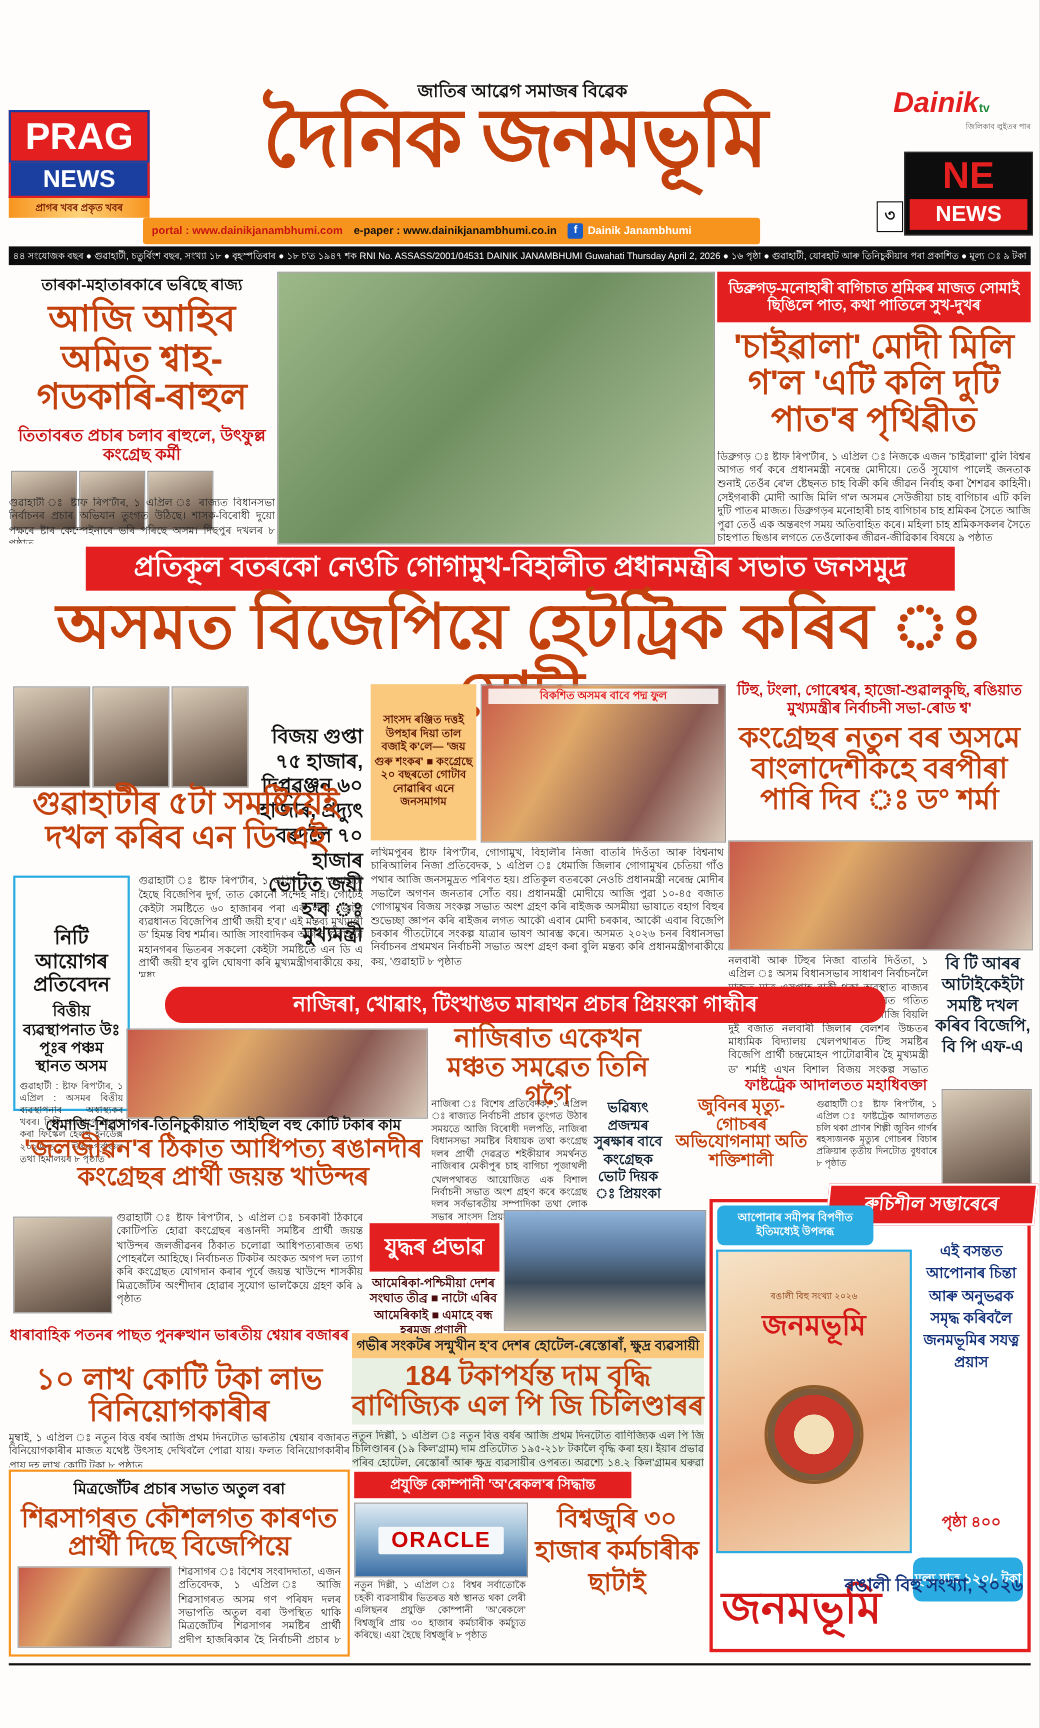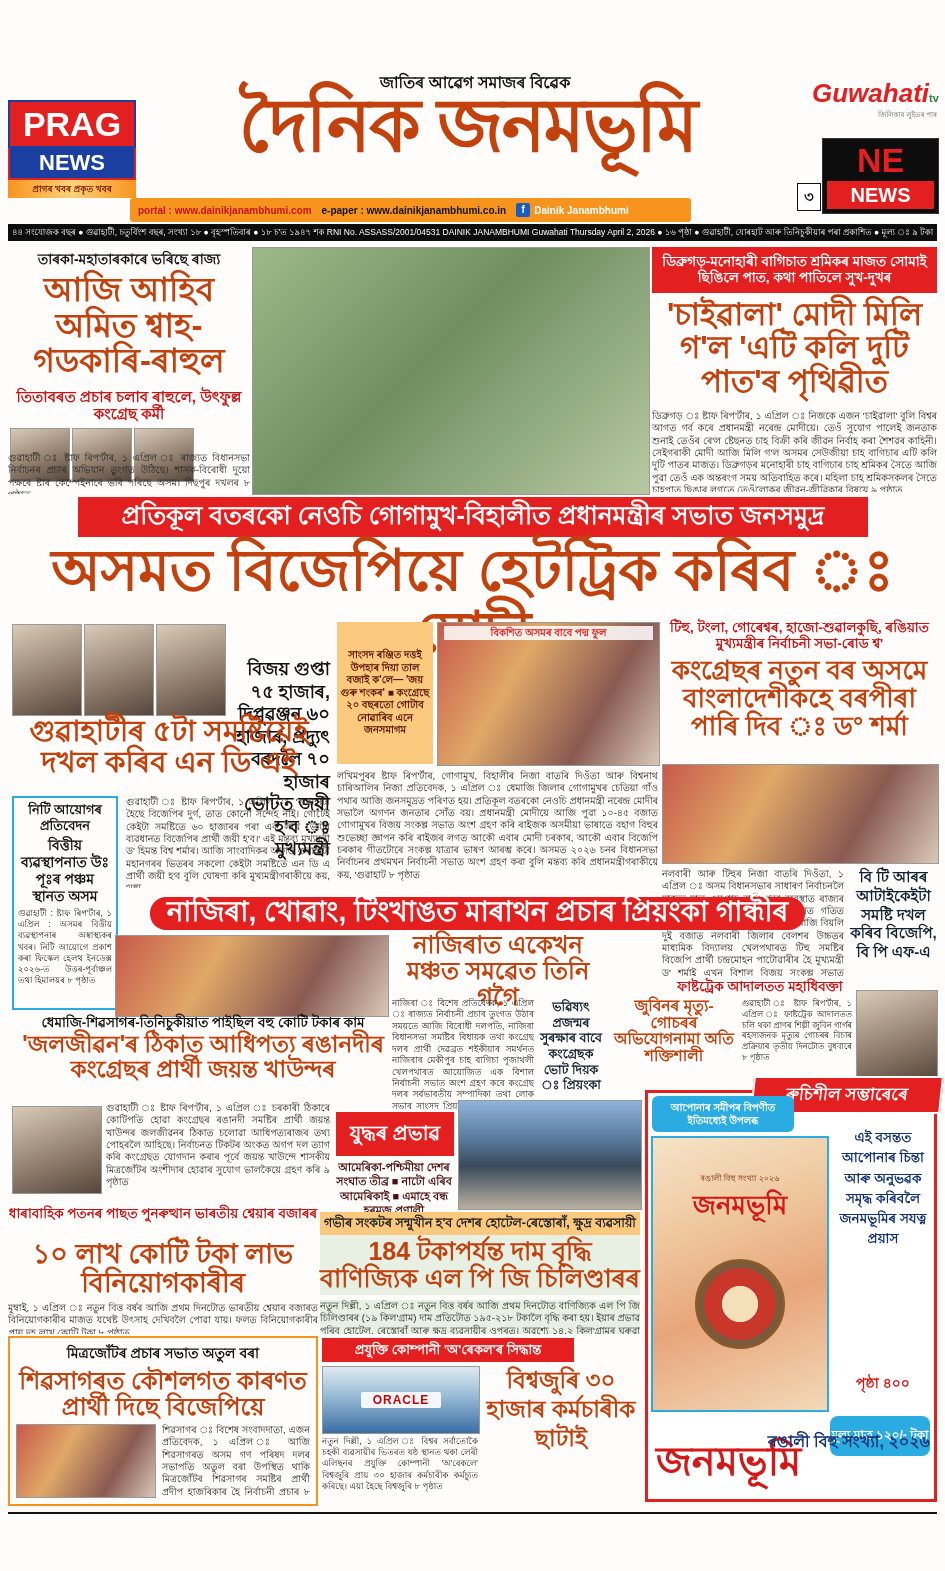--- a/index.html
+++ b/index.html
@@ -11,21 +11,21 @@
   .b{font-weight:bold;}
   .headline{font-weight:bold;color:#c2410c;line-height:1.08;}
   .body-txt{font-size:9.5px;line-height:1.3;color:#222;}
   .red-box{background:#e31f1f;color:#fff;font-weight:bold;display:flex;align-items:center;justify-content:center;}
   .red-txt{color:#c81414;font-weight:bold;}
   .photo{background:linear-gradient(135deg,#9db98a,#6f8f60 45%,#b8c9a4);border:1px solid #999;}
   .photo-head{background:linear-gradient(160deg,#d9cbb8,#8d7a6a 60%,#55463c);border:1px solid #999;}
   .photo-rally{background:linear-gradient(120deg,#c85a4a,#e0a868 35%,#8a5a52 70%,#d8c8b8);border:1px solid #999;}
   .photo-smoke{background:linear-gradient(180deg,#8fb3d9 0%,#5a7a9e 35%,#3a4a5a 60%,#b8b0a0 100%);border:1px solid #999;}
   .photo-oracle{background:linear-gradient(180deg,#dfe9f2 0%,#9fc0d8 40%,#3a6ea5 100%);border:1px solid #999;display:flex;align-items:center;justify-content:center;}
-  .oracle-word{color:#c00;font-weight:bold;font-size:12px;letter-spacing:1px;background:#f4f8fb;padding:1px 12px;border-radius:2px;}
+  .oracle-word{color:#c00;font-weight:bold;font-size:20px;letter-spacing:1px;background:#f4f8fb;padding:1px 12px;border-radius:2px;}
   .orange-strip{background:#fbc97d;color:#222;font-weight:bold;display:flex;align-items:center;justify-content:center;}
   .blue-border{border:2px solid #2aace2;}
   .pull{font-weight:bold;color:#123;line-height:1.25;}
   .rule{background:#111;}
 </style>
 </head>
 <body>
 
 <div class="page">
 
@@ -35,21 +35,21 @@
     <div class="ctr b" style="background:#e31f1f;color:#fff;font-size:34px;line-height:44px;height:44px;border:2px solid #1a3fa0;">PRAG</div>
     <div class="ctr b" style="background:#1a3fa0;color:#fff;font-size:22px;line-height:30px;height:30px;border:2px solid #e31f1f;border-top:none;">NEWS</div>
     <div class="ctr b" style="background:linear-gradient(90deg,#f7941e,#ffd37a,#f7941e);color:#7a1b00;font-size:9px;line-height:18px;height:18px;">প্ৰাগৰ খবৰ প্ৰকৃত খবৰ</div>
   </div>
 
   <div class="abs ctr headline" style="left:140px;top:86px;width:655px;font-size:74px;letter-spacing:-2px;">দৈনিক জনমভূমি</div>
 
   <div class="abs ctr" style="left:797px;top:183px;width:22px;height:26px;border:1.5px solid #111;background:#fff;font-size:15px;font-weight:bold;line-height:26px;">৩</div>
 
   <div class="abs" style="left:812px;top:78px;width:125px;height:58px;">
-    <span class="b" style="color:#e31f1f;font-size:26px;font-style:italic;">Guwahati</span><span class="b" style="color:#1f8a3b;font-size:11px;">tv</span>
+    <span class="b" style="color:#e31f1f;font-size:26px;font-style:italic;">Dainik</span><span class="b" style="color:#1f8a3b;font-size:11px;">tv</span>
     <div style="font-size:7px;color:#555;text-align:right;">জিলিকাব লুইতৰ পাৰ</div>
   </div>
 
   <div class="abs" style="left:822px;top:138px;width:115px;height:74px;background:#0d0d0d;border:1px solid #333;">
     <div class="ctr b" style="color:#e31f1f;font-size:34px;line-height:42px;">NE</div>
     <div class="ctr b" style="background:#e31f1f;color:#fff;font-size:20px;line-height:28px;margin:0 4px;">NEWS</div>
   </div>
 
   <div class="abs" style="left:130px;top:198px;width:545px;height:24px;background:#f7941e;border-radius:3px;display:flex;align-items:center;gap:10px;padding:0 8px;font-size:10px;">
     <span class="b" style="color:#c81414;">portal : www.dainikjanambhumi.com</span>
@@ -79,41 +79,41 @@
 
   <div class="abs red-box ctr" style="left:78px;top:497px;width:790px;height:40px;font-size:25px;">প্ৰতিকূল বতৰকো নেওচি গোগামুখ-বিহালীত প্ৰধানমন্ত্ৰীৰ সভাত জনসমুদ্ৰ</div>
   <div class="abs ctr headline" style="left:8px;top:540px;width:929px;font-size:57px;">অসমত বিজেপিয়ে হেটট্ৰিক কৰিব ঃ মোদী</div>
 
   <div class="abs photo-head" style="left:12px;top:624px;width:68px;height:90px;"></div>
   <div class="abs photo-head" style="left:84px;top:624px;width:68px;height:90px;"></div>
   <div class="abs photo-head" style="left:156px;top:624px;width:68px;height:90px;"></div>
   <div class="abs b" style="left:230px;top:622px;width:100px;font-size:18px;line-height:1.25;text-align:right;margin-top:36px;">বিজয় গুপ্তা ৭৫ হাজাৰ, দিপ্লুৱঞ্জন ৬০ হাজাৰ, প্ৰদ্যুৎ বৰদলৈ ৭০ হাজাৰ ভোটত জয়ী হ'ব ঃ মুখ্যমন্ত্ৰী</div>
   <div class="abs ctr headline" style="left:8px;top:716px;width:322px;font-size:29px;">গুৱাহাটীৰ ৫টা সমষ্টিয়েই দখল কৰিব এন ডি এই</div>
   <div class="abs blue-border" style="left:12px;top:796px;width:106px;height:214px;padding:4px;box-sizing:border-box;">
-    <div class="ctr b" style="font-size:13px;line-height:1.2;">নিটি আয়োগৰ প্ৰতিবেদন</div>
+    <div class="ctr b" style="font-size:18px;line-height:1.2;margin-top:40px;">নিটি আয়োগৰ প্ৰতিবেদন</div>
     <div class="ctr b" style="font-size:14px;line-height:1.2;margin-top:4px;">বিত্তীয় ব্যৱস্থাপনাত উঃ পূঃৰ পঞ্চম স্থানত অসম</div>
     <div class="body-txt jst" style="font-size:8.5px;margin-top:4px;height:98px;overflow:hidden;">গুৱাহাটী : ষ্টাফ ৰিপ'ৰ্টাৰ, ১ এপ্ৰিল : অসমৰ বিত্তীয় ব্যৱস্থাপনাৰ অস্বাস্থ্যকৰ খবৰ। নিটি আয়োগে প্ৰকাশ কৰা ফিস্কেল হেলথ ইনডেক্স ২০২৬-ত উত্তৰ-পূৰ্বাঞ্চল তথা হিমালয়ৰ    ৮ পৃষ্ঠাত</div>
   </div>
   <div class="abs body-txt jst" style="left:126px;top:796px;width:204px;height:92px;overflow:hidden;">গুৱাহাটী ঃ ষ্টাফ ৰিপ'ৰ্টাৰ, ১ এপ্ৰিল ঃ 'গুৱাহাটী হৈছে বিজেপিৰ দুৰ্গ, তাত কোনো সন্দেহ নাই। গোটেই কেইটা সমষ্টিতে ৬০ হাজাৰৰ পৰা এক লাখ ভোটৰ ব্যৱধানত বিজেপিৰ প্ৰাৰ্থী জয়ী হ'ব।' এই মন্তব্য মুখ্যমন্ত্ৰী ড' হিমন্ত বিশ্ব শৰ্মাৰ। আজি সাংবাদিকৰ আগত গুৱাহাটী মহানগৰৰ ভিতৰৰ সকলো কেইটা সমষ্টিতে এন ডি এ প্ৰাৰ্থী জয়ী হ'ব বুলি ঘোষণা কৰি মুখ্যমন্ত্ৰীগৰাকীয়ে কয়, 'মধ্য</div>
 
   <div class="abs orange-strip" style="left:337px;top:622px;width:96px;height:142px;padding:3px;box-sizing:border-box;">
     <div class="ctr b" style="font-size:10px;line-height:1.25;color:#5a1200;">সাংসদ ৰঞ্জিত দত্তই উপহাৰ দিয়া তাল বজাই ক'লে— 'জয় গুৰু শংকৰ' ■ কংগ্ৰেছে ২০ বছৰতো গোটাব নোৱাৰিব এনে জনসমাগম</div>
   </div>
   <div class="abs photo-rally" style="left:437px;top:622px;width:221px;height:142px;">
     <div class="ctr b" style="background:rgba(255,255,255,0.85);color:#e31f1f;font-size:10px;margin:3px 6px;line-height:14px;">বিকশিত অসমৰ বাবে পদ্ম ফুল</div>
   </div>
   <div class="abs body-txt jst" style="left:337px;top:770px;width:321px;height:122px;overflow:hidden;">লখিমপুৰৰ ষ্টাফ ৰিপ'ৰ্টাৰ, গোগামুখ, বিহালীৰ নিজা বাতৰি দিওঁতা আৰু বিশ্বনাথ চাৰিআলিৰ নিজা প্ৰতিবেদক, ১ এপ্ৰিল ঃ ধেমাজি জিলাৰ গোগামুখৰ চেতিয়া গাঁও পথাৰ আজি জনসমুদ্ৰত পৰিণত হয়। প্ৰতিকূল বতৰকো নেওচি প্ৰধানমন্ত্ৰী নৰেন্দ্ৰ মোদীৰ সভালৈ অগণন জনতাৰ সোঁত বয়। প্ৰধানমন্ত্ৰী মোদীয়ে আজি পুৱা ১০-৪৫ বজাত গোগামুখৰ বিজয় সংকল্প সভাত অংশ গ্ৰহণ কৰি ৰাইজক অসমীয়া ভাষাতে বহাগ বিহুৰ শুভেচ্ছা জ্ঞাপন কৰি ৰাইজৰ লগত আকৌ এবাৰ মোদী চৰকাৰ, আকৌ এবাৰ বিজেপি চৰকাৰ গীতটোৰে সংকল্প যাত্ৰাৰ ভাষণ আৰম্ভ কৰে। অসমত ২০২৬ চনৰ বিধানসভা নিৰ্বাচনৰ প্ৰথমখন নিৰ্বাচনী সভাত অংশ গ্ৰহণ কৰা বুলি মন্তব্য কৰি প্ৰধানমন্ত্ৰীগৰাকীয়ে কয়, 'গুৱাহাট    ৮ পৃষ্ঠাত</div>
 
   <div class="abs ctr red-txt" style="left:662px;top:620px;width:275px;font-size:13.5px;line-height:1.2;">টিহু, টংলা, গোৰেশ্বৰ, হাজো-শুৱালকুছি, ৰঙিয়াত মুখ্যমন্ত্ৰীৰ নিৰ্বাচনী সভা-ৰোড শ্ব'</div>
   <div class="abs ctr headline" style="left:662px;top:656px;width:275px;font-size:26px;">কংগ্ৰেছৰ নতুন বৰ অসমে বাংলাদেশীকহে বৰপীৰা পাৰি দিব ঃ ড° শৰ্মা</div>
   <div class="abs photo-rally" style="left:662px;top:764px;width:275px;height:98px;"></div>
   <div class="abs body-txt jst" style="left:662px;top:868px;width:182px;height:108px;overflow:hidden;">নলবাৰী আৰু টিহুৰ নিজা বাতৰি দিওঁতা, ১ এপ্ৰিল ঃ অসম বিধানসভাৰ সাধাৰণ নিৰ্বাচনলৈ মাজত মাত্ৰ এসপ্তাহ বাকী থকা অৱস্থাত ৰাজ্যৰ মুখ্যমন্ত্ৰী ড' হিমন্ত বিশ্ব শৰ্মাই অবিৰত গতিত ব্যাপক নিৰ্বাচনী প্ৰচাৰ চলাই আছে। আজি বিয়লি দুই বজাত নলবাৰী জিলাৰ বেলশৰ উচ্চতৰ মাধ্যমিক বিদ্যালয় খেলপথাৰত টিহু সমষ্টিৰ বিজেপি প্ৰাৰ্থী চন্দ্ৰমোহন পাটোৱাৰীৰ হৈ মুখ্যমন্ত্ৰী ড' শৰ্মাই এখন বিশাল বিজয় সংকল্প সভাত নিৰ্বাচনী প্ৰচাৰ চলায়। তেওঁ সংবাদ মাধ্যমৰ আগত আগন্তুক নিৰ্বাচন সন্দৰ্ভত নিজৰ পূৰ্বানুমান প্ৰকাশ    ৯ পৃষ্ঠাত</div>
   <div class="abs ctr pull" style="left:850px;top:868px;width:87px;font-size:15px;">বি টি আৰৰ আটাইকেইটা সমষ্টি দখল কৰিব বিজেপি, বি পি এফ-এ</div>
 
-  <div class="abs red-box ctr" style="left:150px;top:897px;width:655px;height:33px;font-size:28px;border-radius:16px;">নাজিৰা, খোৱাং, টিংখাঙত মাৰাথন প্ৰচাৰ প্ৰিয়ংকা গান্ধীৰ</div>
+  <div class="abs red-box ctr" style="left:150px;top:897px;width:655px;height:33px;font-size:19px;border-radius:16px;">নাজিৰা, খোৱাং, টিংখাঙত মাৰাথন প্ৰচাৰ প্ৰিয়ংকা গান্ধীৰ</div>
 
   <div class="abs photo-rally" style="left:115px;top:935px;width:272px;height:80px;"></div>
 
   <div class="abs ctr headline" style="left:392px;top:932px;width:212px;font-size:24px;">নাজিৰাত একেখন মঞ্চত সমৱেত তিনি গগৈ</div>
   <div class="abs body-txt jst" style="left:392px;top:998px;width:142px;height:118px;overflow:hidden;font-size:8.8px;">নাজিৰা ঃ বিশেষ প্ৰতিবেদক, ১ এপ্ৰিল ঃ ৰাজ্যত নিৰ্বাচনী প্ৰচাৰ তুংগত উঠাৰ সময়তে আজি বিৰোধী দলপতি, নাজিৰা বিধানসভা সমষ্টিৰ বিধায়ক তথা কংগ্ৰেছ দলৰ প্ৰাৰ্থী দেৱব্ৰত শইকীয়াৰ সমৰ্থনত নাজিৰাৰ মেকীপুৰ চাহ বাগিচা পূজাথলী খেলপথাৰত আয়োজিত এক বিশাল নিৰ্বাচনী সভাত অংশ গ্ৰহণ কৰে কংগ্ৰেছ দলৰ সৰ্বভাৰতীয় সম্পাদিকা তথা লোক সভাৰ সাংসদ প্ৰিয়ংকা গান্ধীয়ে। দুপৰীয়া প্ৰায়    ১ পৃষ্ঠাত</div>
   <div class="abs ctr pull" style="left:538px;top:1000px;width:66px;font-size:12.5px;">ভৱিষ্যৎ প্ৰজন্মৰ সুৰক্ষাৰ বাবে কংগ্ৰেছক ভোট দিয়ক ঃ প্ৰিয়ংকা</div>
 
   <div class="abs ctr red-txt" style="left:640px;top:976px;width:240px;font-size:13.5px;">ফাষ্টট্ৰেক আদালতত মহাধিবক্তা</div>
   <div class="abs ctr headline" style="left:610px;top:998px;width:128px;font-size:15.5px;">জুবিনৰ মৃত্যু- গোচৰৰ অভিযোগনামা অতি শক্তিশালী</div>
   <div class="abs body-txt jst" style="left:742px;top:998px;width:110px;height:82px;overflow:hidden;font-size:8.3px;">গুৱাহাটী ঃ ষ্টাফ ৰিপ'ৰ্টাৰ, ১ এপ্ৰিল ঃ ফাষ্টট্ৰেক আদালতত চলি থকা প্ৰাণৰ শিল্পী জুবিন গাৰ্গৰ ৰহস্যজনক মৃত্যুৰ গোচৰৰ বিচাৰ প্ৰক্ৰিয়াৰ তৃতীয় দিনটোত বুধবাৰে    ৮ পৃষ্ঠাত</div>

